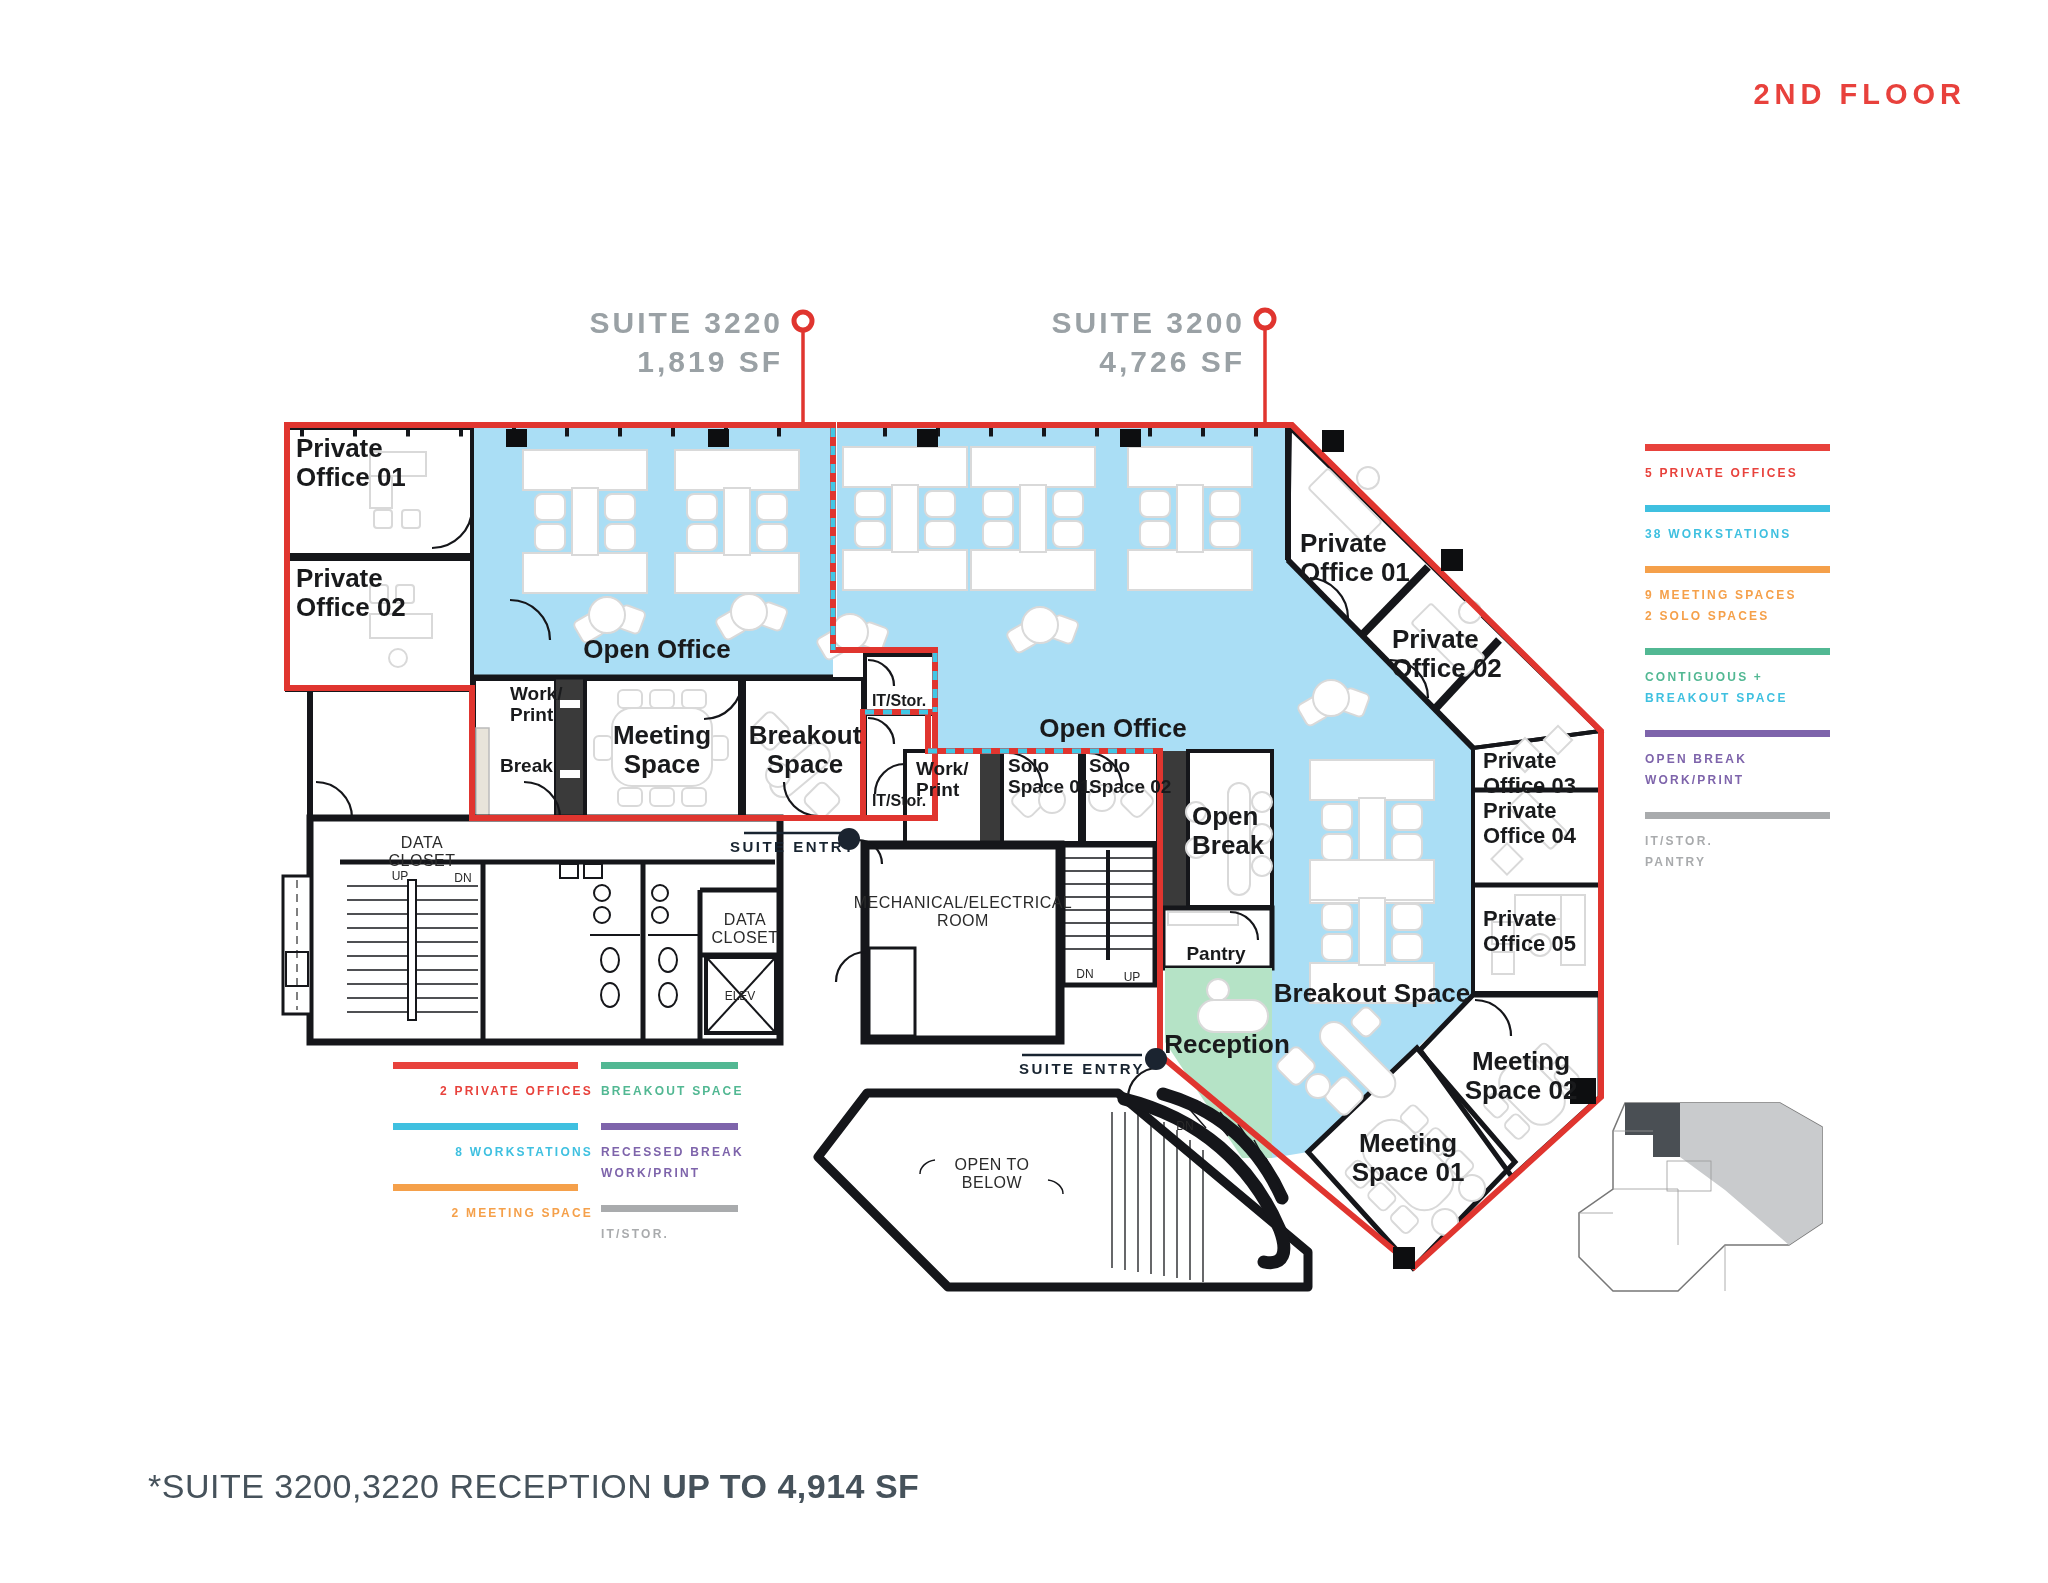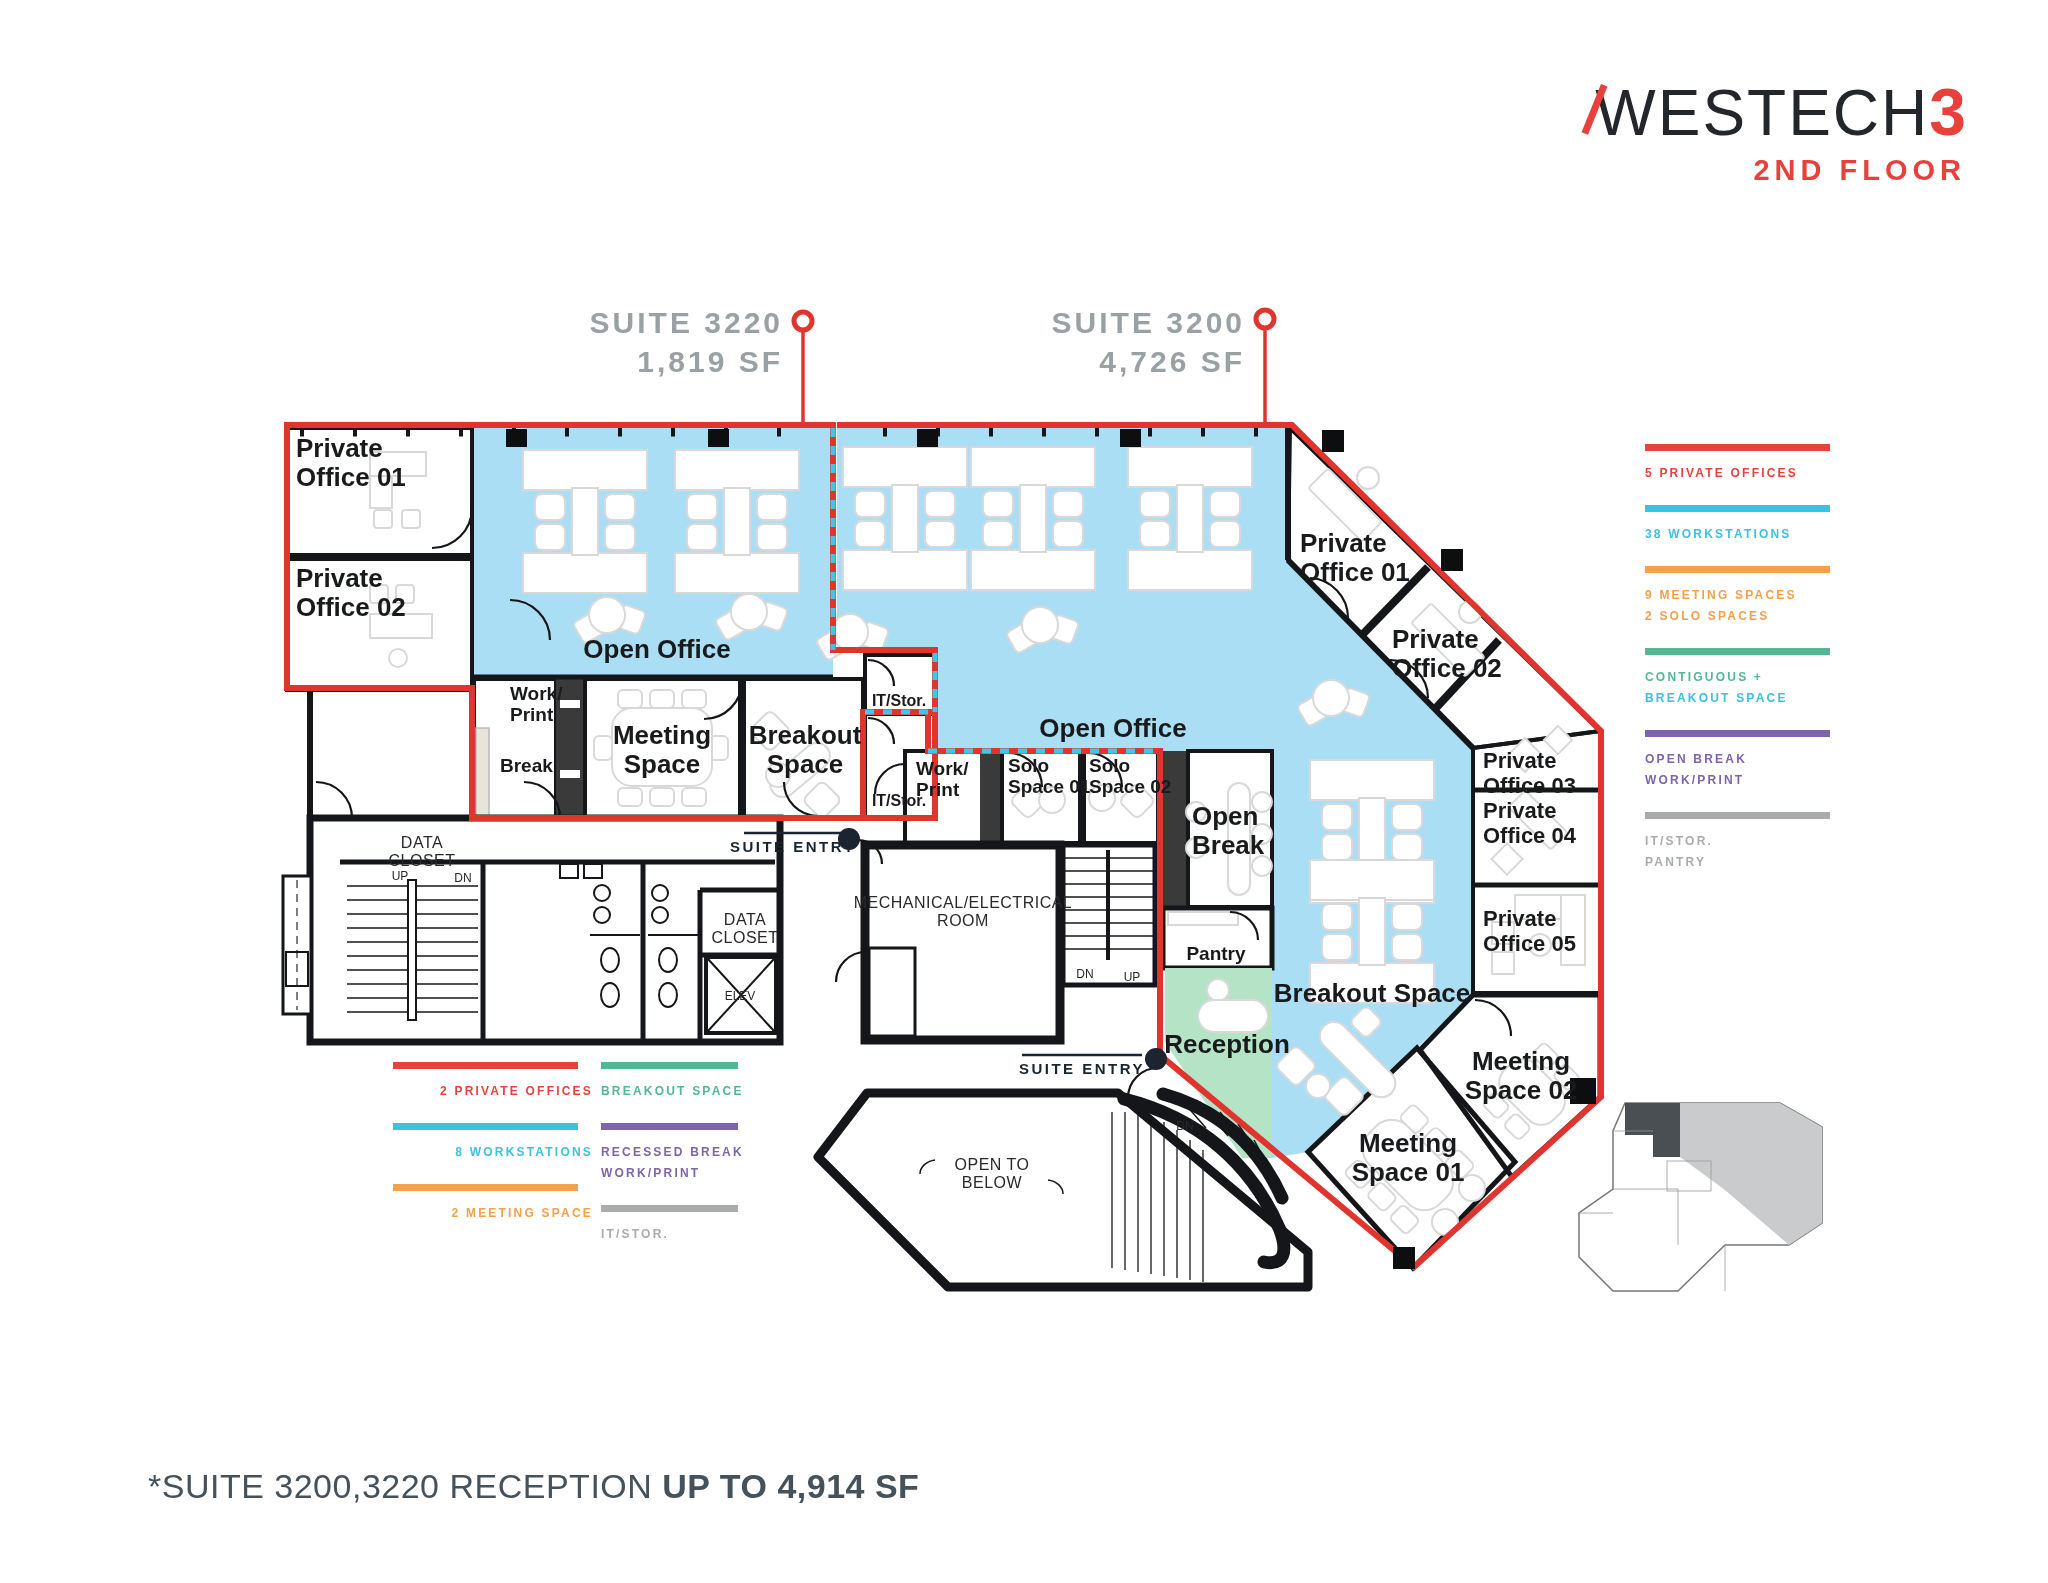--- a/index.html
+++ b/index.html
@@ -46,24 +46,20 @@
   .wl{stroke:#15161a;fill:none;}
   .red{stroke:#e0352f;fill:none;}
   .white-room{fill:#ffffff;stroke:#15161a;}
 </style>
 </head>
 <body>
 
 <div class="canvas">
 
   <div class="logo">
-    <div class="logo-line1">
-      <span class="logo-wstroke"></span>
-      <span class="logo-west">WESTECH</span><span class="logo-three">3</span>
-    </div>
     <div class="logo-floor">2ND FLOOR</div>
   </div>
 
   <div class="lg lg-right">
     <div class="lg-item">
       <div class="lg-bar c-red"></div>
       <div class="lg-lbl c-red">5 PRIVATE OFFICES</div>
     </div>
     <div class="lg-item">
       <div class="lg-bar c-cyan"></div>

